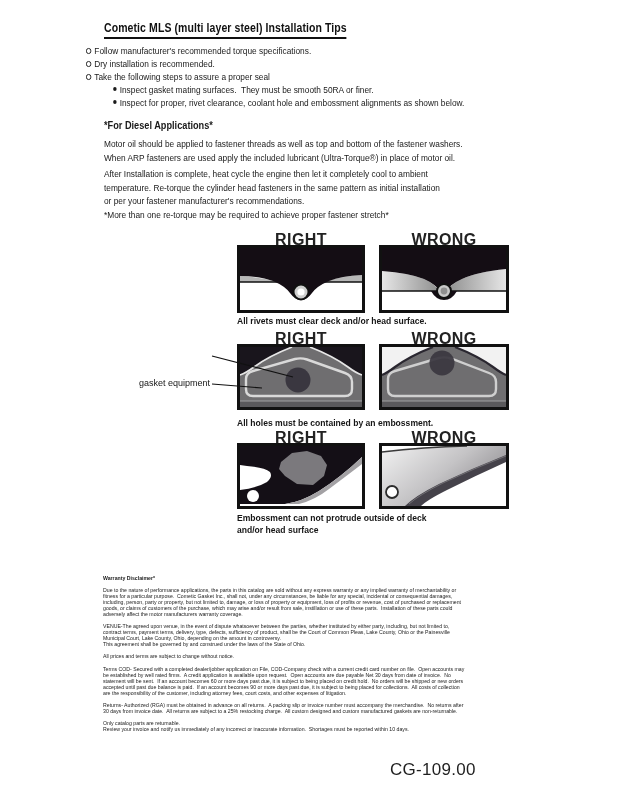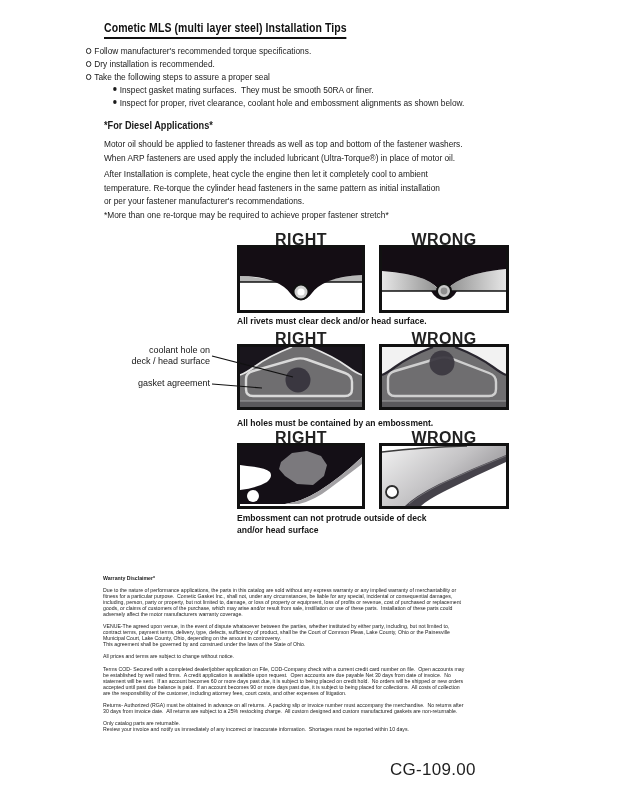--- a/index.html
+++ b/index.html
@@ -114,25 +114,21 @@
       <circle cx="65" cy="46" r="7" fill="#c9c9c9" stroke="#111" stroke-width="2"></circle>
       <circle cx="65" cy="46" r="3.4" fill="#8f8f8f"></circle>
     </g>
   </svg>
 
   <div class="abs cond caption pre" style="left:237px;top:315px;">All rivets must clear deck and/or head surface.</div>
 
   <div class="abs fig-header" style="left:237px;top:330px;width:128px;">RIGHT</div>
   <div class="abs fig-header" style="left:379px;top:330px;width:130px;">WRONG</div>
 
-  <div class="abs ann-label" style="left:104px;top:345px;">
-    <div>coolant hole on</div>
-    <div>deck / head surface</div>
-  </div>
-  <div class="abs ann-label" style="left:104px;top:378px;">gasket agreement</div>
+  <div class="abs ann-label" style="left:104px;top:378px;">gasket equipment</div>
 
   <svg class="abs" style="left:237px;top:344px;" width="128" height="66" viewBox="0 0 128 66">
     <rect x="3" y="3" width="122" height="60" fill="#6f6e70"></rect>
     <path d="M3,3 H55 Q32,12 17,23 Q9,29 3,31 Z" fill="#19151c"></path>
     <path d="M55,3 Q32,12 17,23 Q9,29 3,31" stroke="#e6e6e6" stroke-width="1.8" fill="none"></path>
     <path d="M125,3 H73 Q96,12 111,23 Q119,29 125,31 Z" fill="#19151c"></path>
     <path d="M73,3 Q96,12 111,23 Q119,29 125,31" stroke="#e6e6e6" stroke-width="1.8" fill="none"></path>
     <rect x="3" y="57" width="122" height="6" fill="#5a595c"></rect>
     <line x1="3" y1="57" x2="125" y2="57" stroke="#9f9fa0" stroke-width="1"></line>
     <path d="M16,52 Q9,52 9,45 L9,35 Q9,29 16,27 L58,15 Q64,13.5 70,15.5 L108,29 Q115,31.5 115,38 L115,45 Q115,52 108,52 Z" fill="none" stroke="#d9d9d9" stroke-width="2.4"></path>

